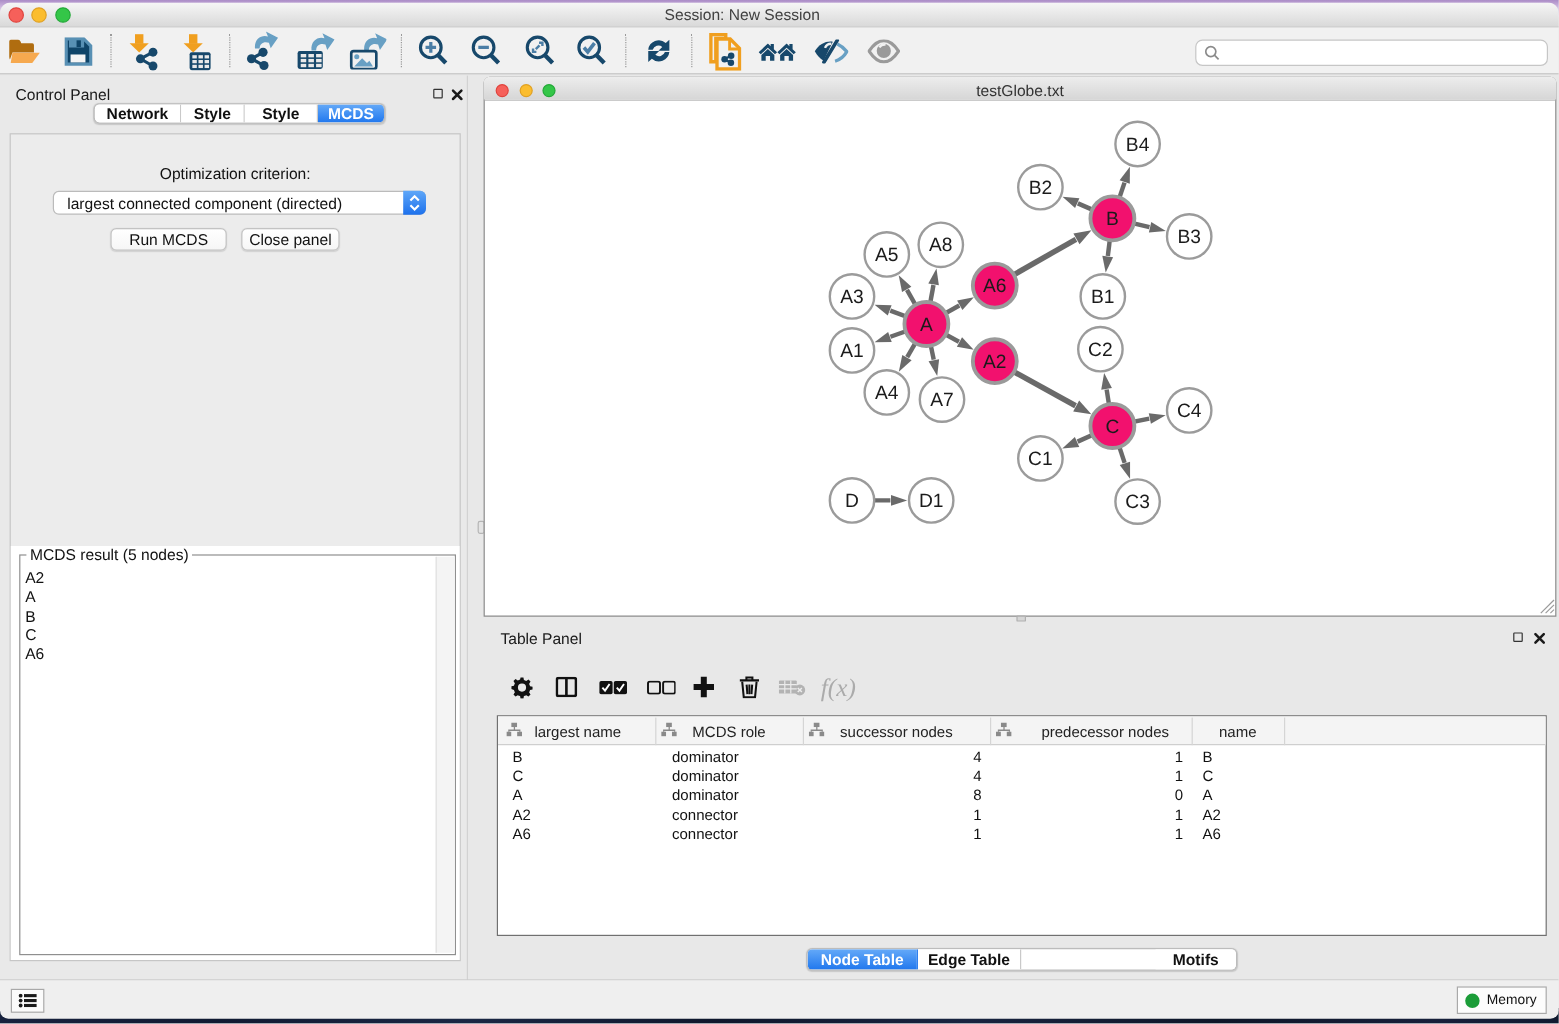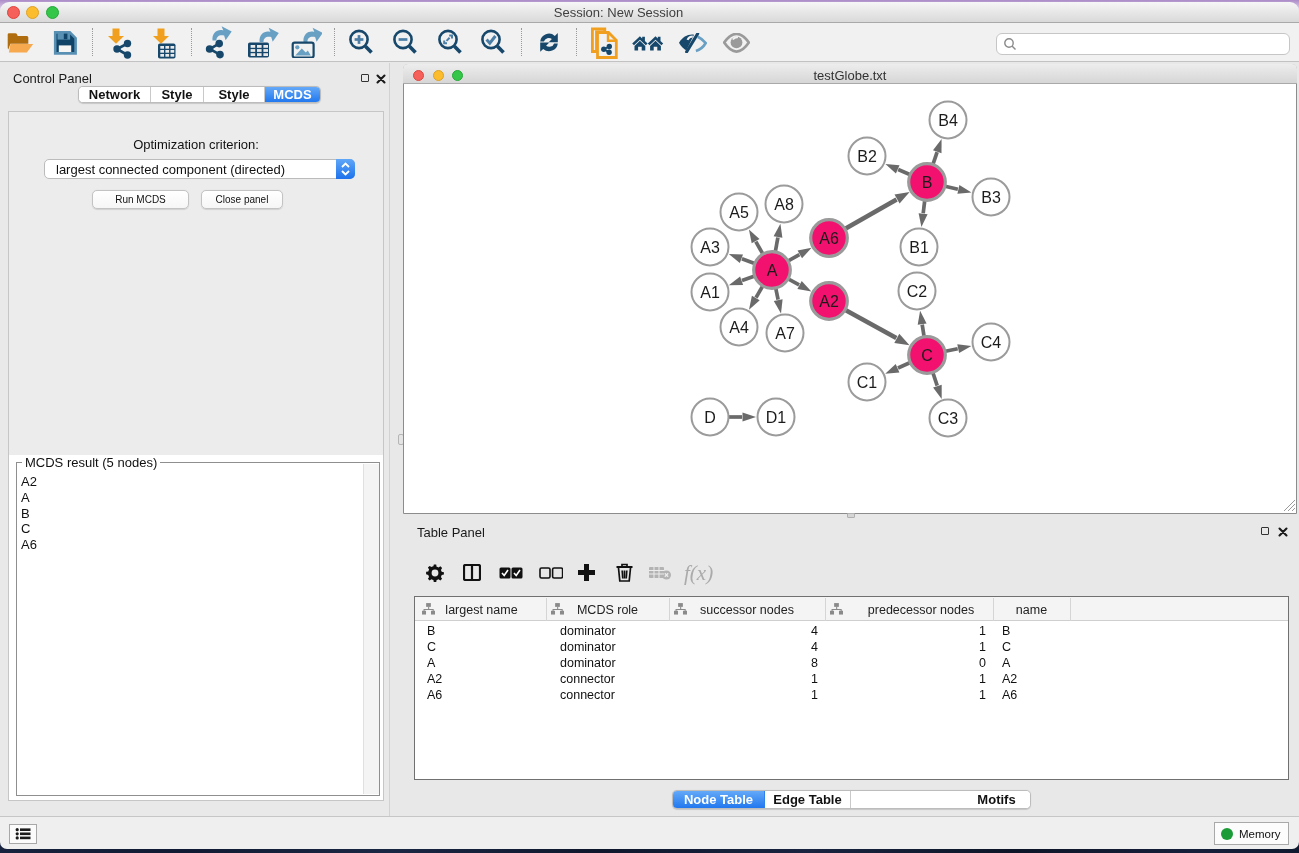--- a/index.html
+++ b/index.html
@@ -3,21 +3,21 @@
 <style>
 * { margin:0; padding:0; box-sizing:border-box; }
 html,body { width:1299px; height:853px; overflow:hidden; }
 body { font-family:"Liberation Sans", sans-serif; background:#e8e8e8; position:relative; }
 .abs { position:absolute; }
 .tbsep { position:absolute; top:28px; height:28px; width:0; border-left:1px dotted #9a9a9a; }
 .tabseg { position:absolute; display:flex; border:1px solid #bcbcbc; border-radius:5px; background:#fff; overflow:hidden; box-shadow:0 0.5px 1px rgba(0,0,0,.15); }
 .tabseg .seg { display:flex; align-items:center; justify-content:center; font-size:13px; font-weight:bold; color:#111; border-right:1px solid #c9c9c9; background:#fff; }
 .tabseg .seg:last-child { border-right:none; }
 .tabseg .seg.sel { background:linear-gradient(#64a9f8,#2178ee); color:#fff; border-right-color:#2f80ef; }
-.btn { position:absolute; background:linear-gradient(#ffffff,#f6f6f6); border:1px solid #c3c3c3; border-radius:5px; font-size:10px; color:#111; display:flex; align-items:center; justify-content:center; box-shadow:0 0.5px 1px rgba(0,0,0,.12); }
+.btn { position:absolute; background:linear-gradient(#ffffff,#f6f6f6); border:1px solid #c3c3c3; border-radius:5px; font-size:13px; color:#111; display:flex; align-items:center; justify-content:center; box-shadow:0 0.5px 1px rgba(0,0,0,.12); }
 </style></head>
 <body>
 
 <div class="abs" style="left:0;top:0;width:1299px;height:14px;background:linear-gradient(#ab8cc7,#cdb6de 40%,#f0eaf7 100%);"></div>
 <div class="abs" style="left:0;top:2px;width:1299px;height:21px;background:linear-gradient(#f6f6f6,#d9d9d9);border-bottom:1px solid #a9a9a9;border-radius:9px 9px 0 0;"></div>
 <div class="abs" style="left:7px;top:6px;width:13px;height:13px;border-radius:50%;background:#f6605a;border:0.5px solid #e0443e;"></div>
 <div class="abs" style="left:26px;top:6px;width:13px;height:13px;border-radius:50%;background:#fbbd2e;border:0.5px solid #e0a123;"></div>
 <div class="abs" style="left:46px;top:6px;width:13px;height:13px;border-radius:50%;background:#34c648;border:0.5px solid #24a939;"></div>
 <div class="abs" style="left:0;top:5px;width:1237px;text-align:center;font-size:13px;color:#404040;">Session: New Session</div>
 

